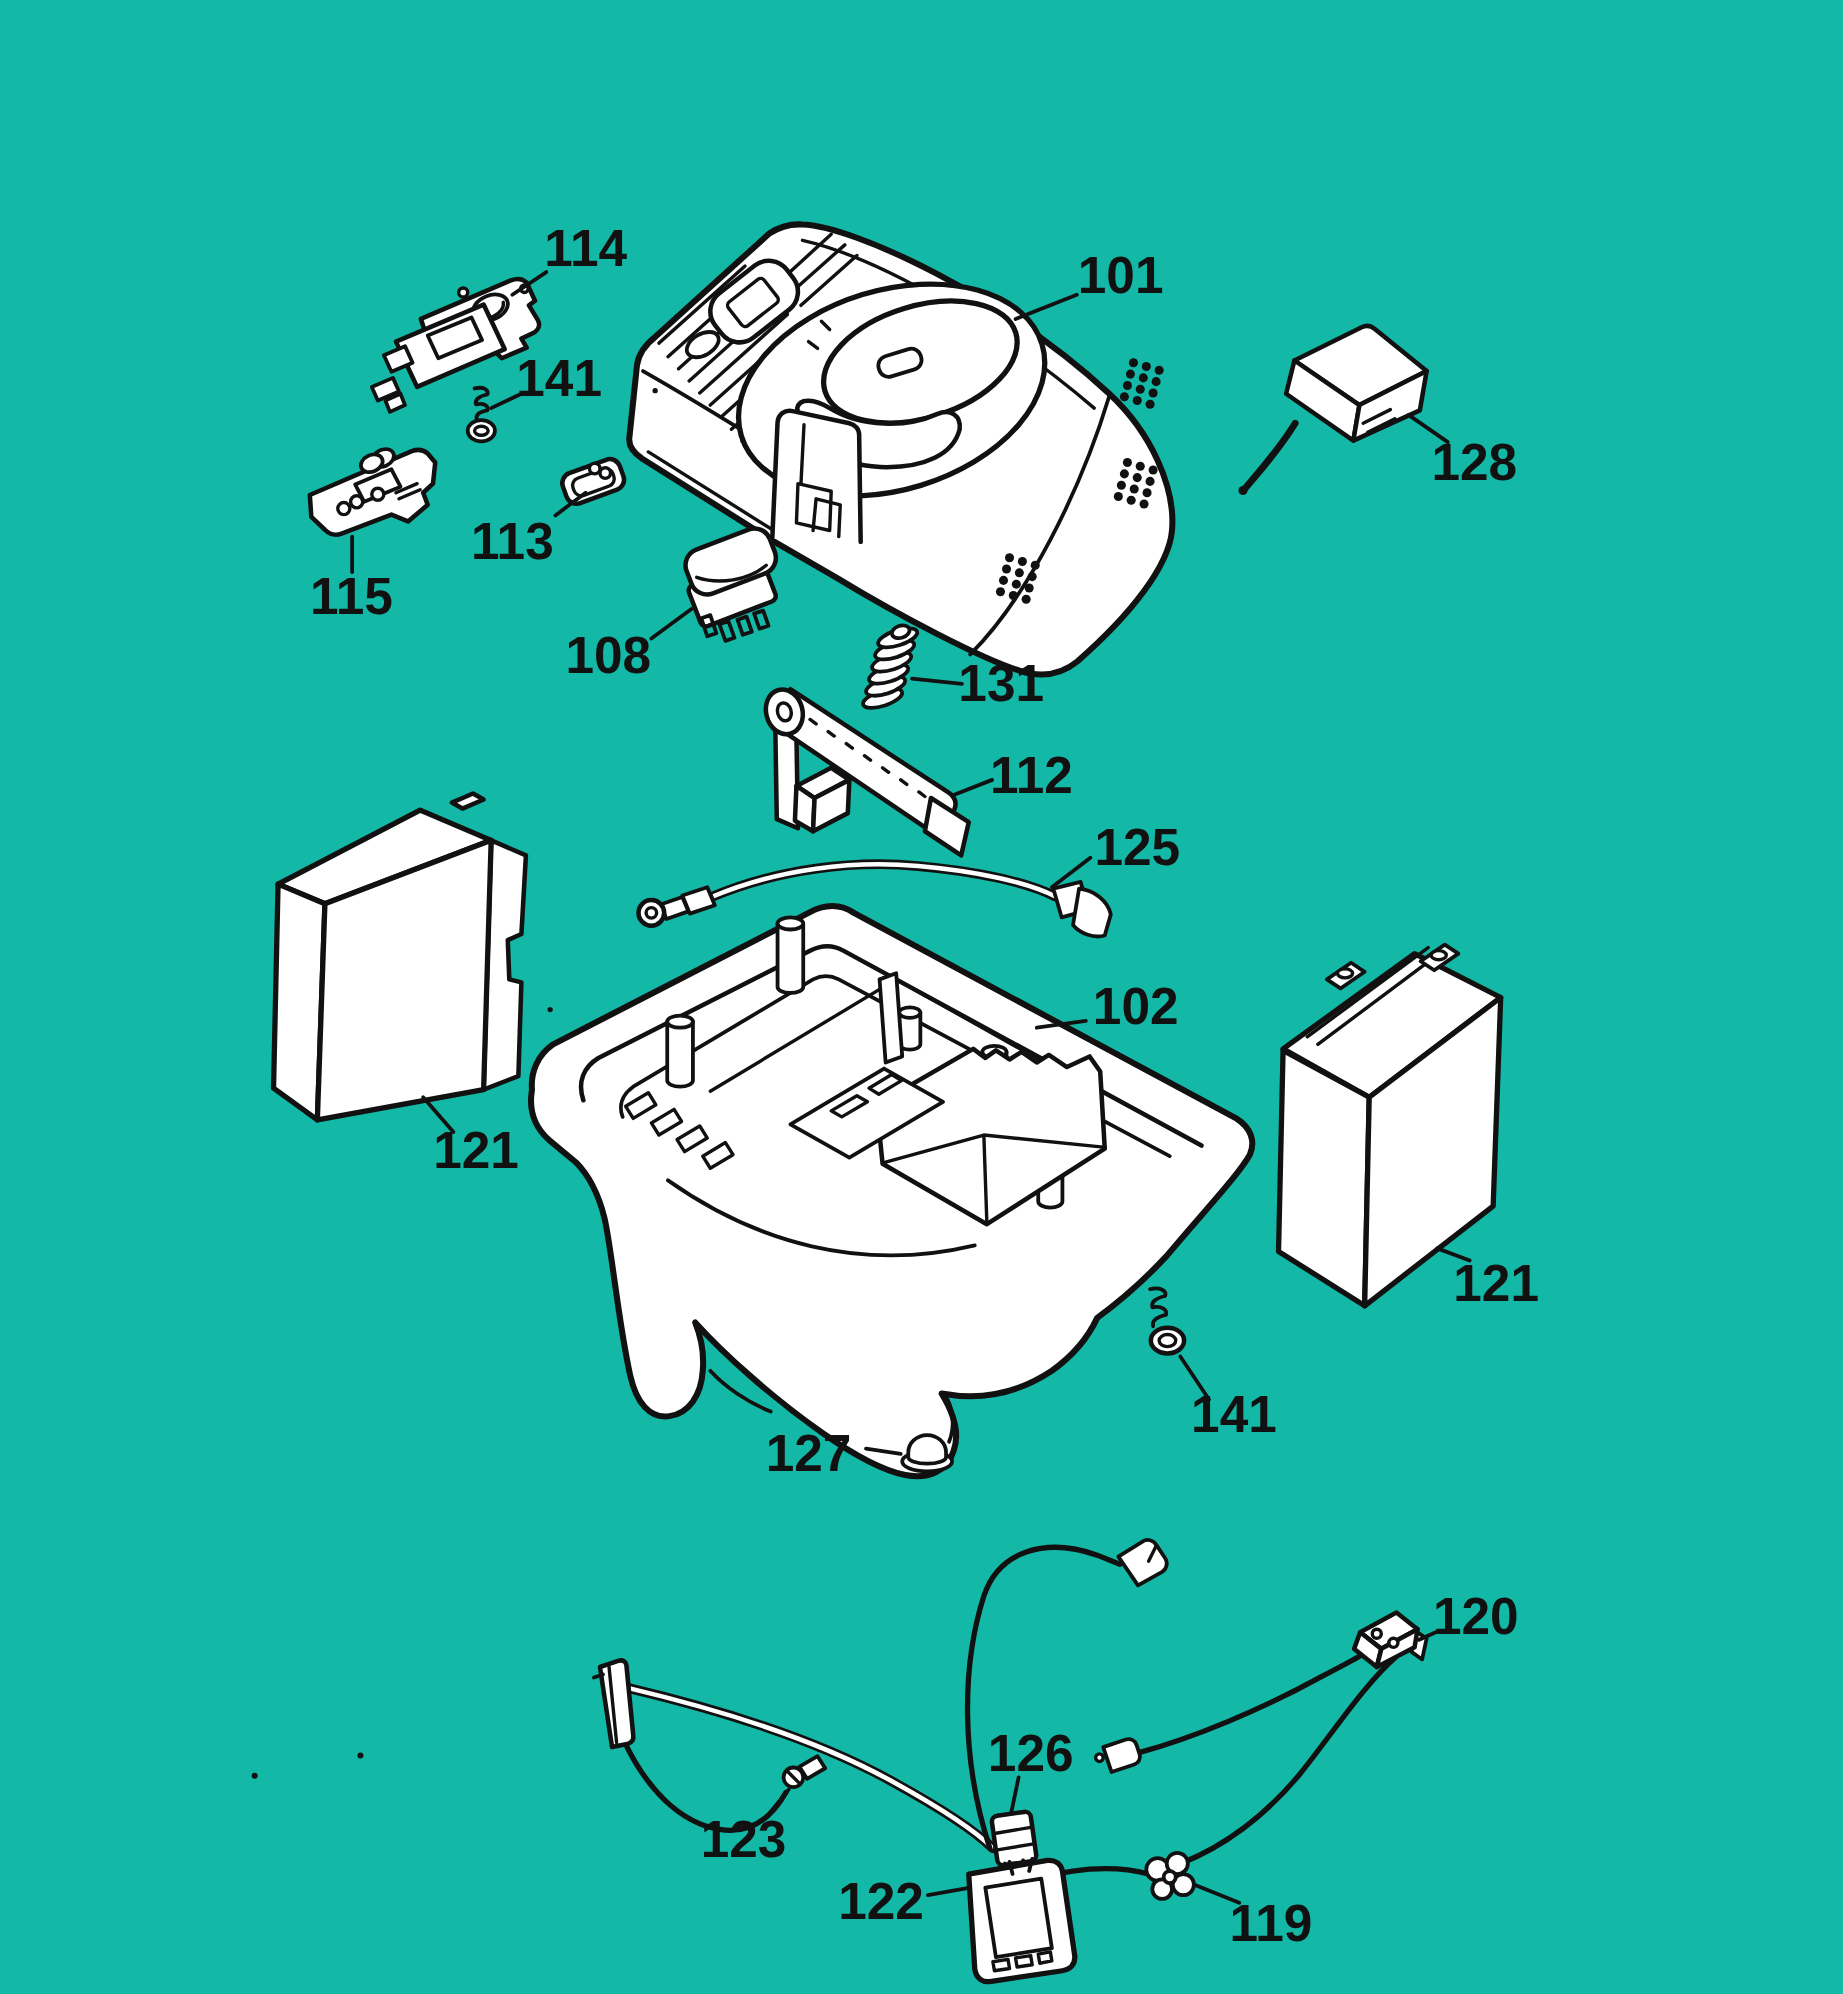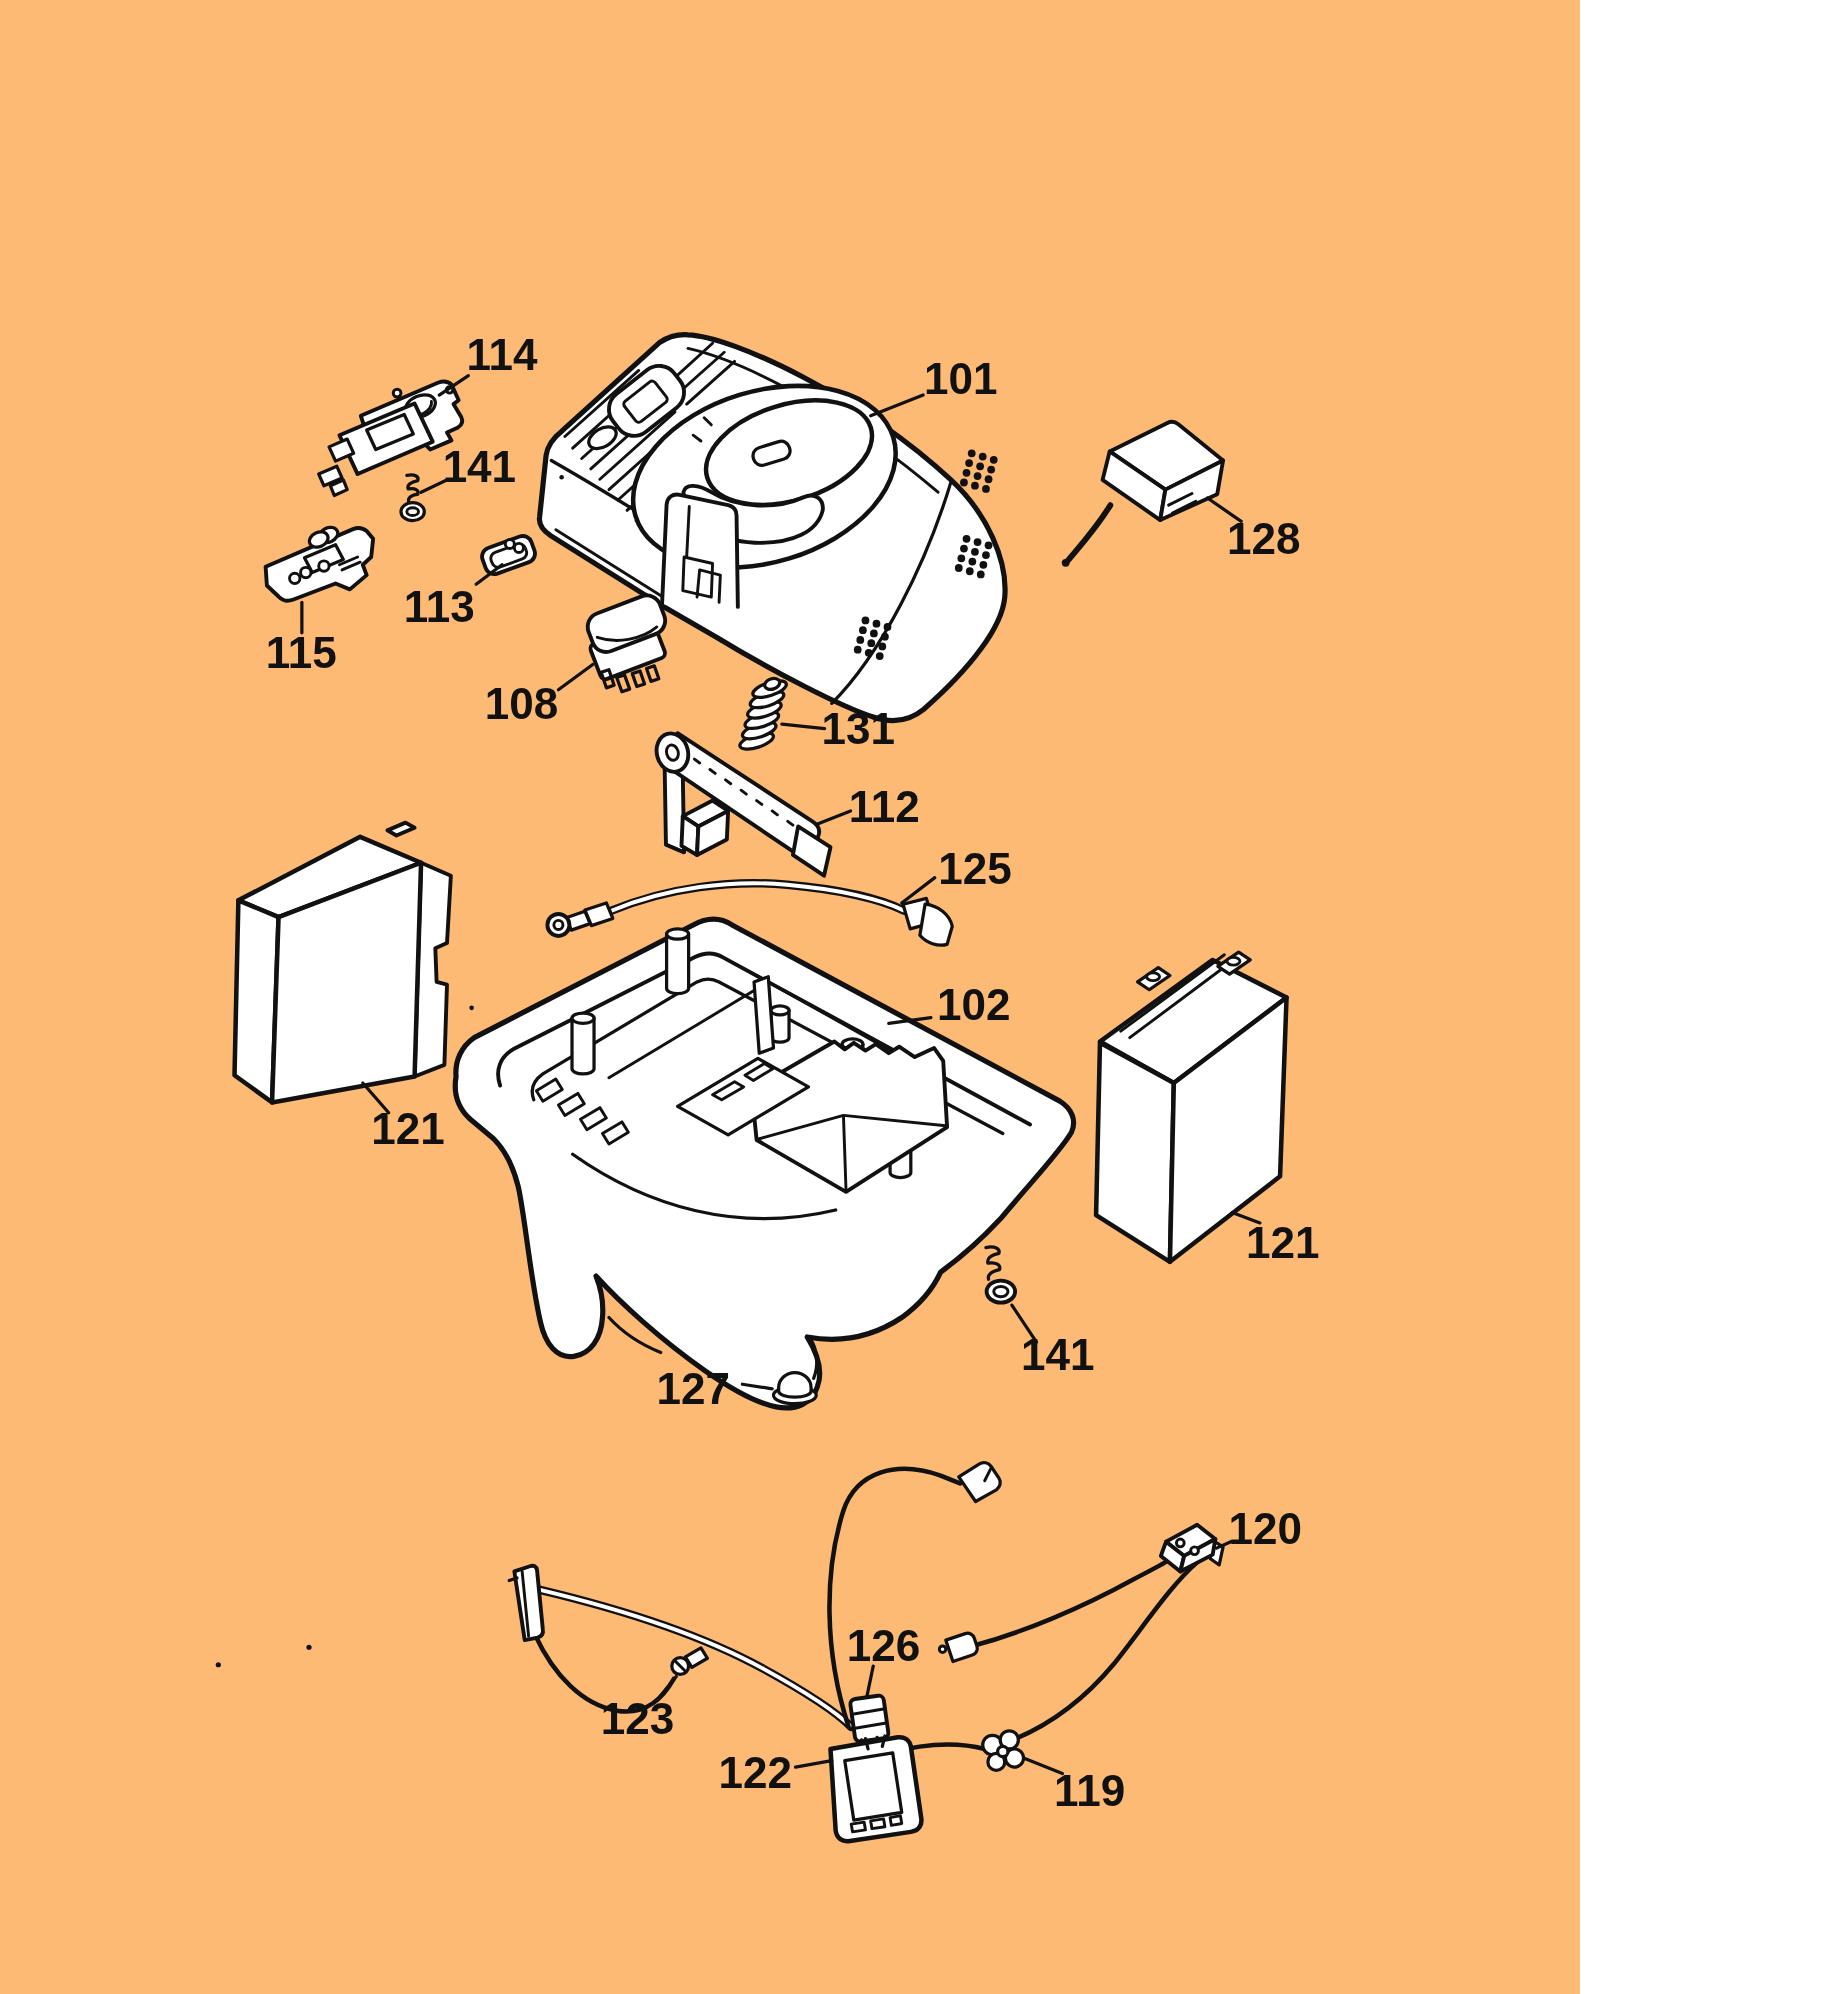--- a/index.html
+++ b/index.html
@@ -1,16 +1,16 @@
 <!DOCTYPE html>
 <html style="font-size:12px"><head>
 <meta charset="utf-8">
 <style>
   html,body{margin:0;padding:0;background:#ffffff;}
-  .stage{position:relative;width:1580px;height:1995px;background:#fdba74;overflow:hidden;}
+  .stage{position:relative;width:1843px;height:1995px;background:#14b8a6;overflow:hidden;}
   svg{display:block;width:100%;height:100%;}
   .ink{stroke:#111111;fill:none;stroke-linecap:round;stroke-linejoin:round;}
   .w8{stroke-width:8;} .w7{stroke-width:7;} .w6{stroke-width:6;} .w5{stroke-width:5;} .w4{stroke-width:4.5;}
   .fw{fill:#ffffff;}
   .dot{fill:#111111;stroke:none;}
   .callout{font-family:"Liberation Sans","DejaVu Sans",sans-serif;font-weight:700;font-size:68px;
            fill:#111111;text-anchor:middle;}
 </style>
 </head>
 <body>

